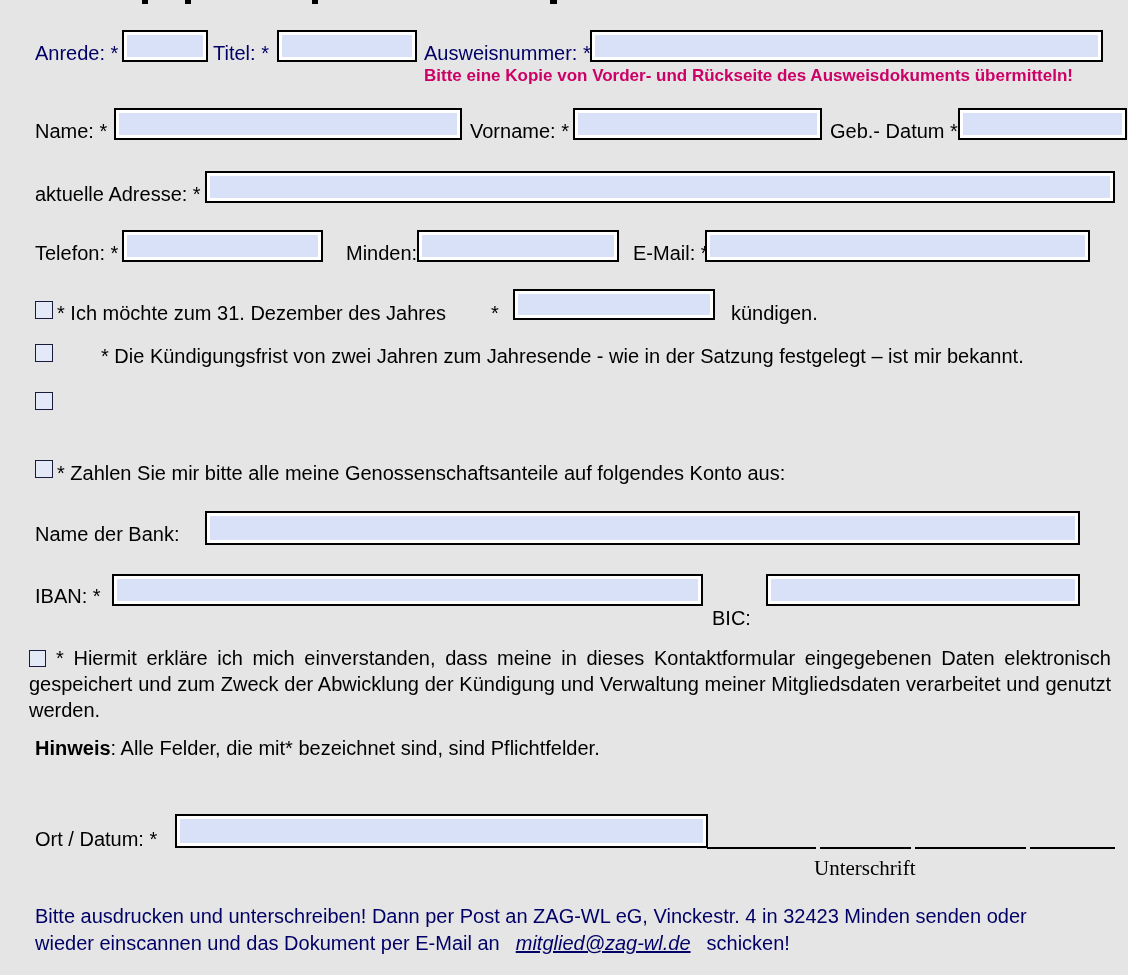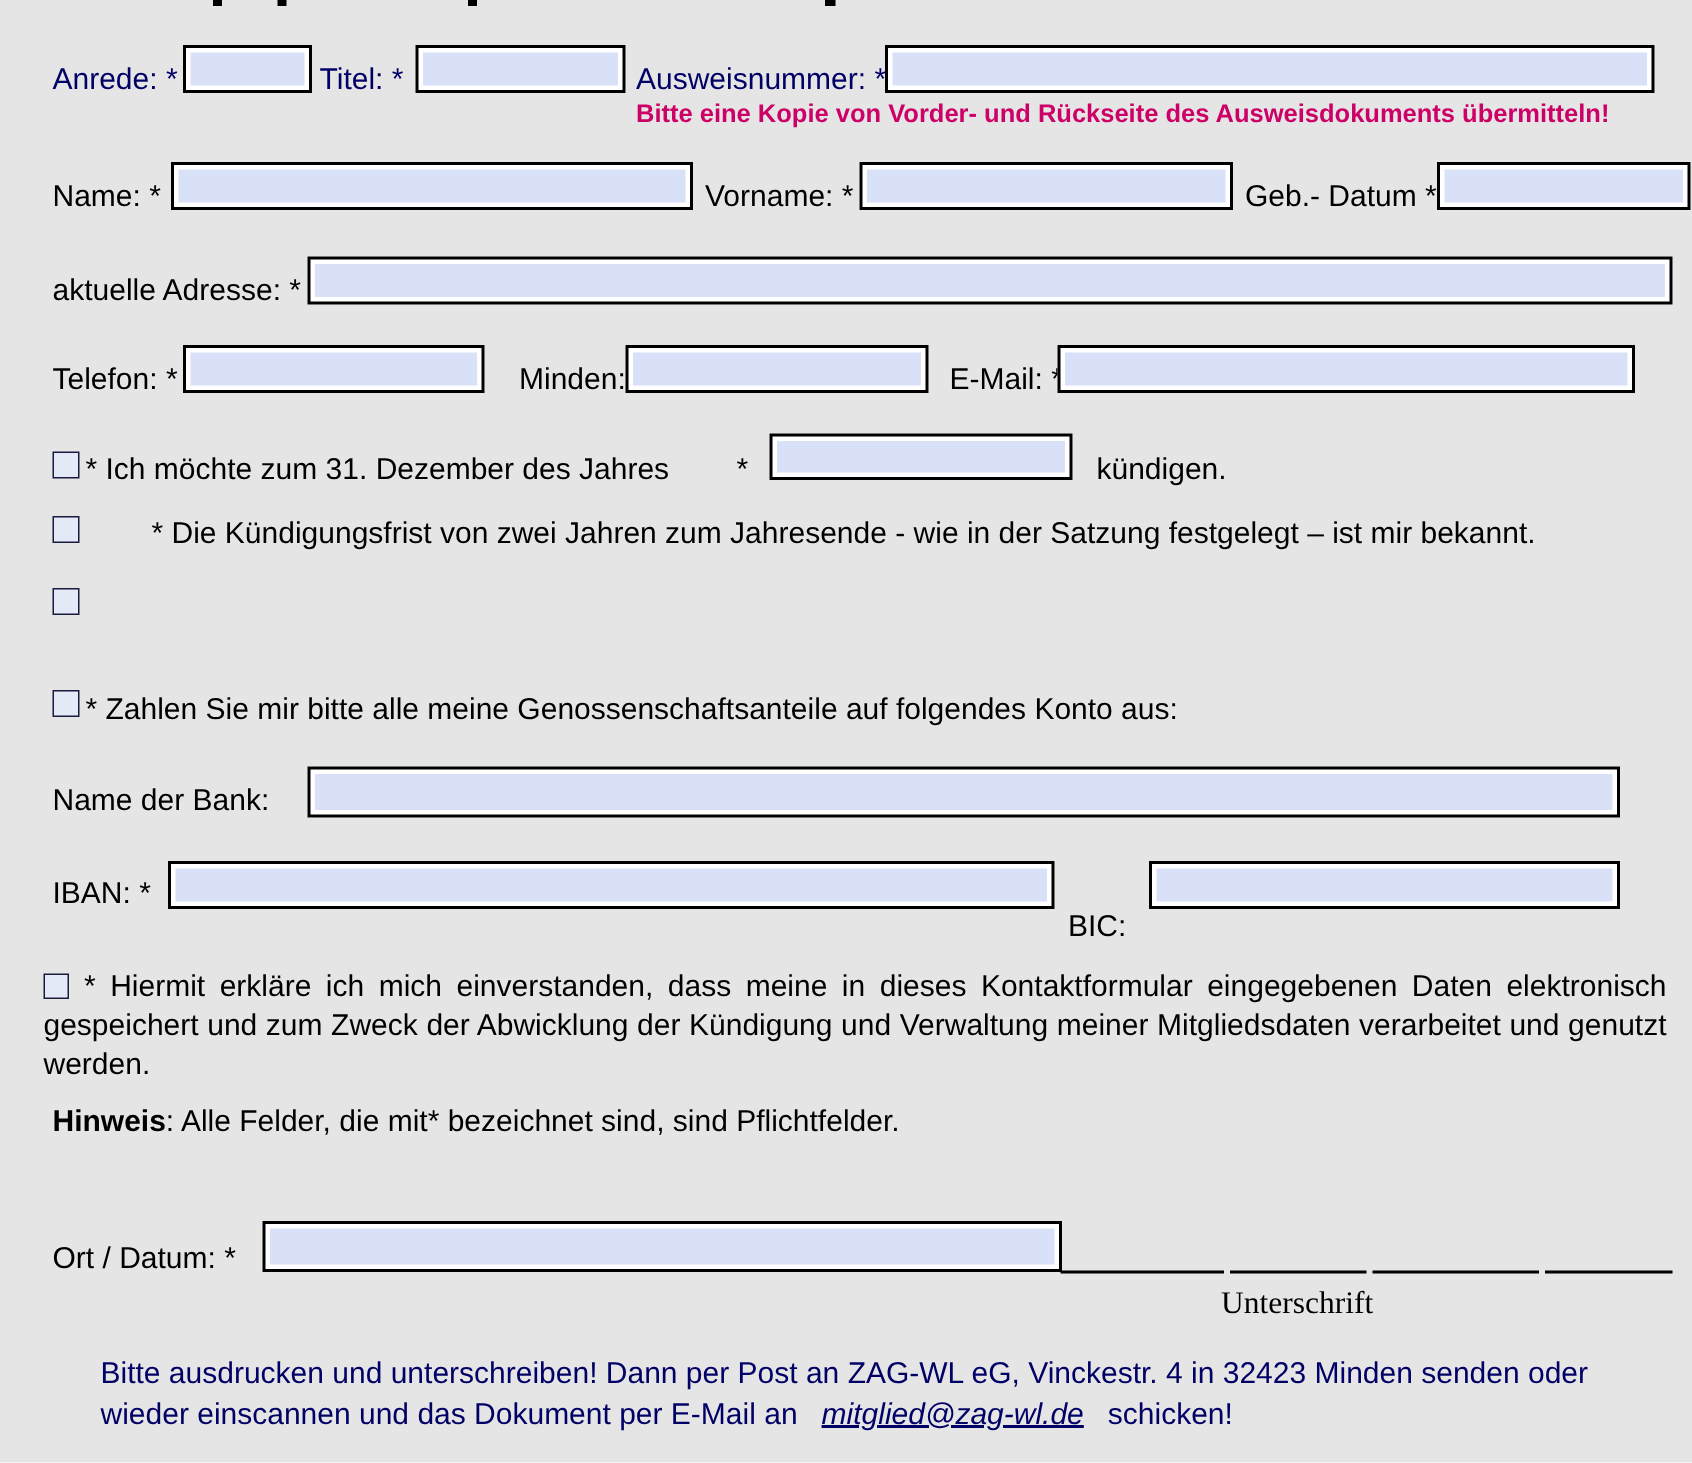--- a/index.html
+++ b/index.html
@@ -132,18 +132,18 @@
     </div>
 
   <div>
     <div class="sigseg" style="left:707px;top:847px;width:109px;"></div>
     <div class="sigseg" style="left:820px;top:847px;width:91px;"></div>
     <div class="sigseg" style="left:915px;top:847px;width:111px;"></div>
     <div class="sigseg" style="left:1030px;top:847px;width:85px;"></div>
   </div>
   <span class="serif" style="left:814px;top:856px;">Unterschrift</span>
 
-  <div class="footer" style="left:35px;top:903px;margin-left:32px;">
+  <div class="footer" style="left:35px;top:903px;">
     <span>Bitte ausdrucken und unterschreiben! Dann per Post an ZAG-WL eG, Vinckestr. 4 in 32423 Minden senden oder</span><br>
     <span>wieder einscannen und das Dokument per E-Mail an</span><span class="mail">mitglied@zag-wl.de</span><span>schicken!</span>
   </div>
 
 </div>
 
 </body></html>

